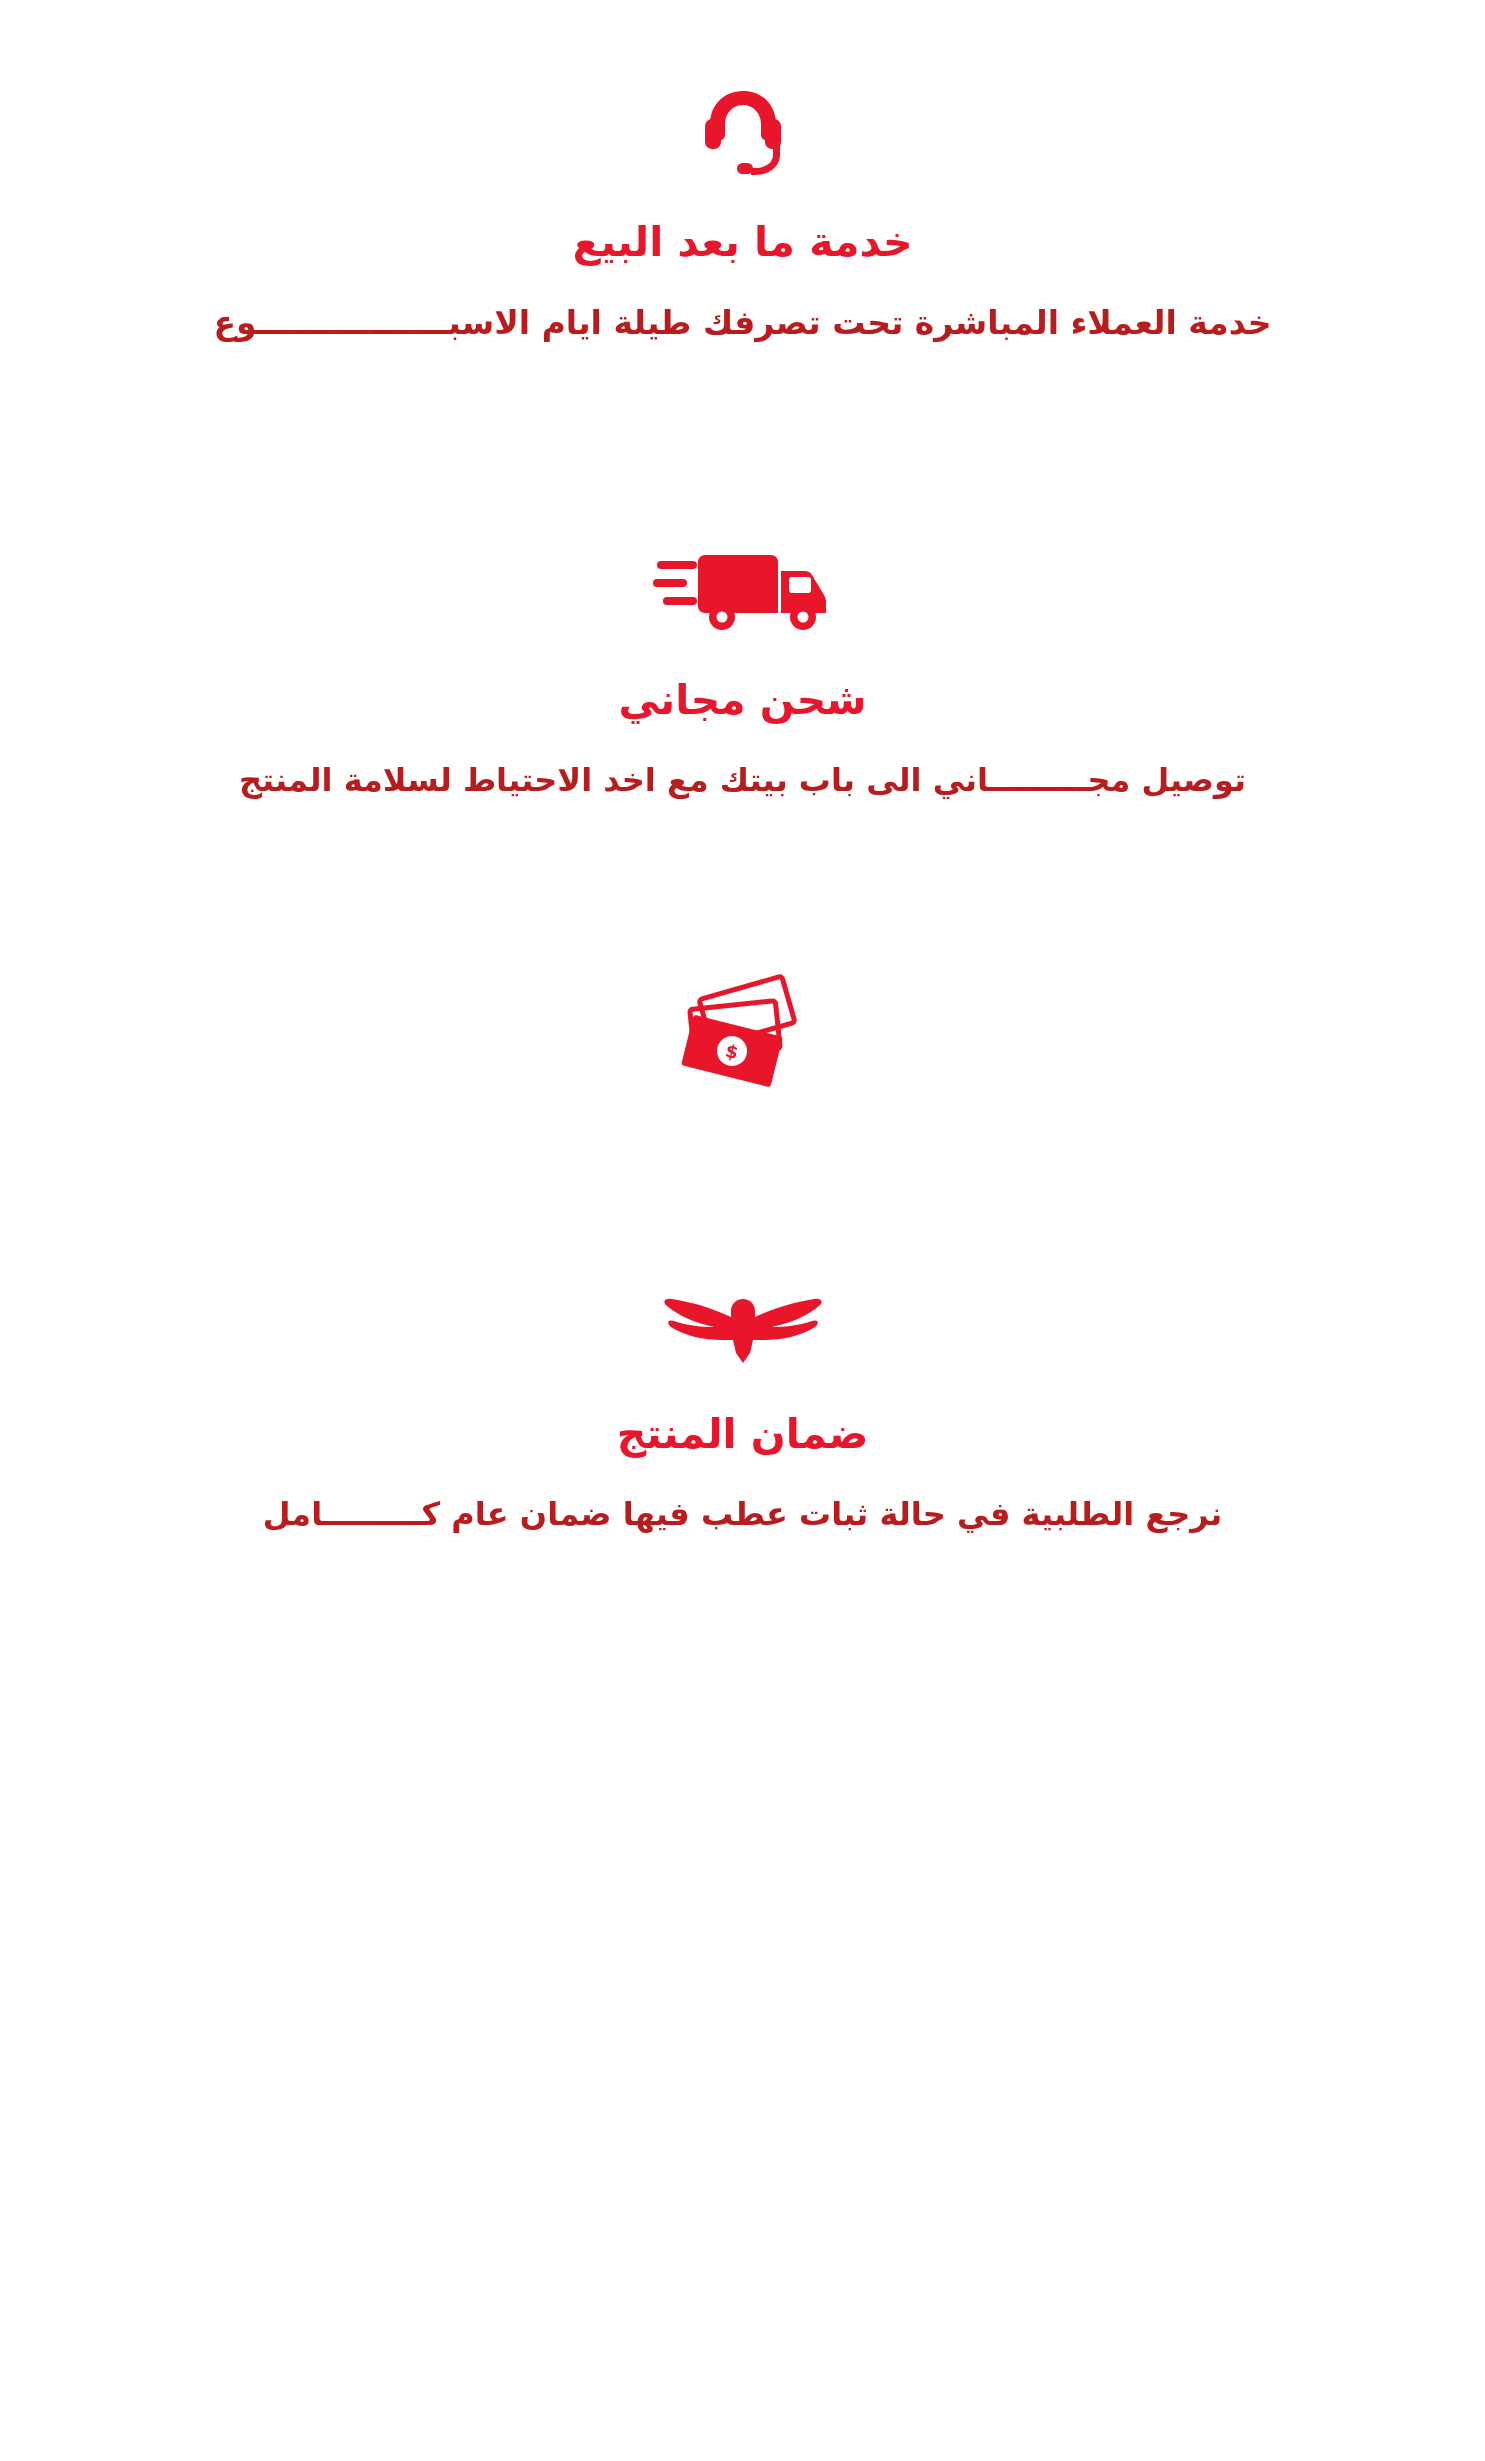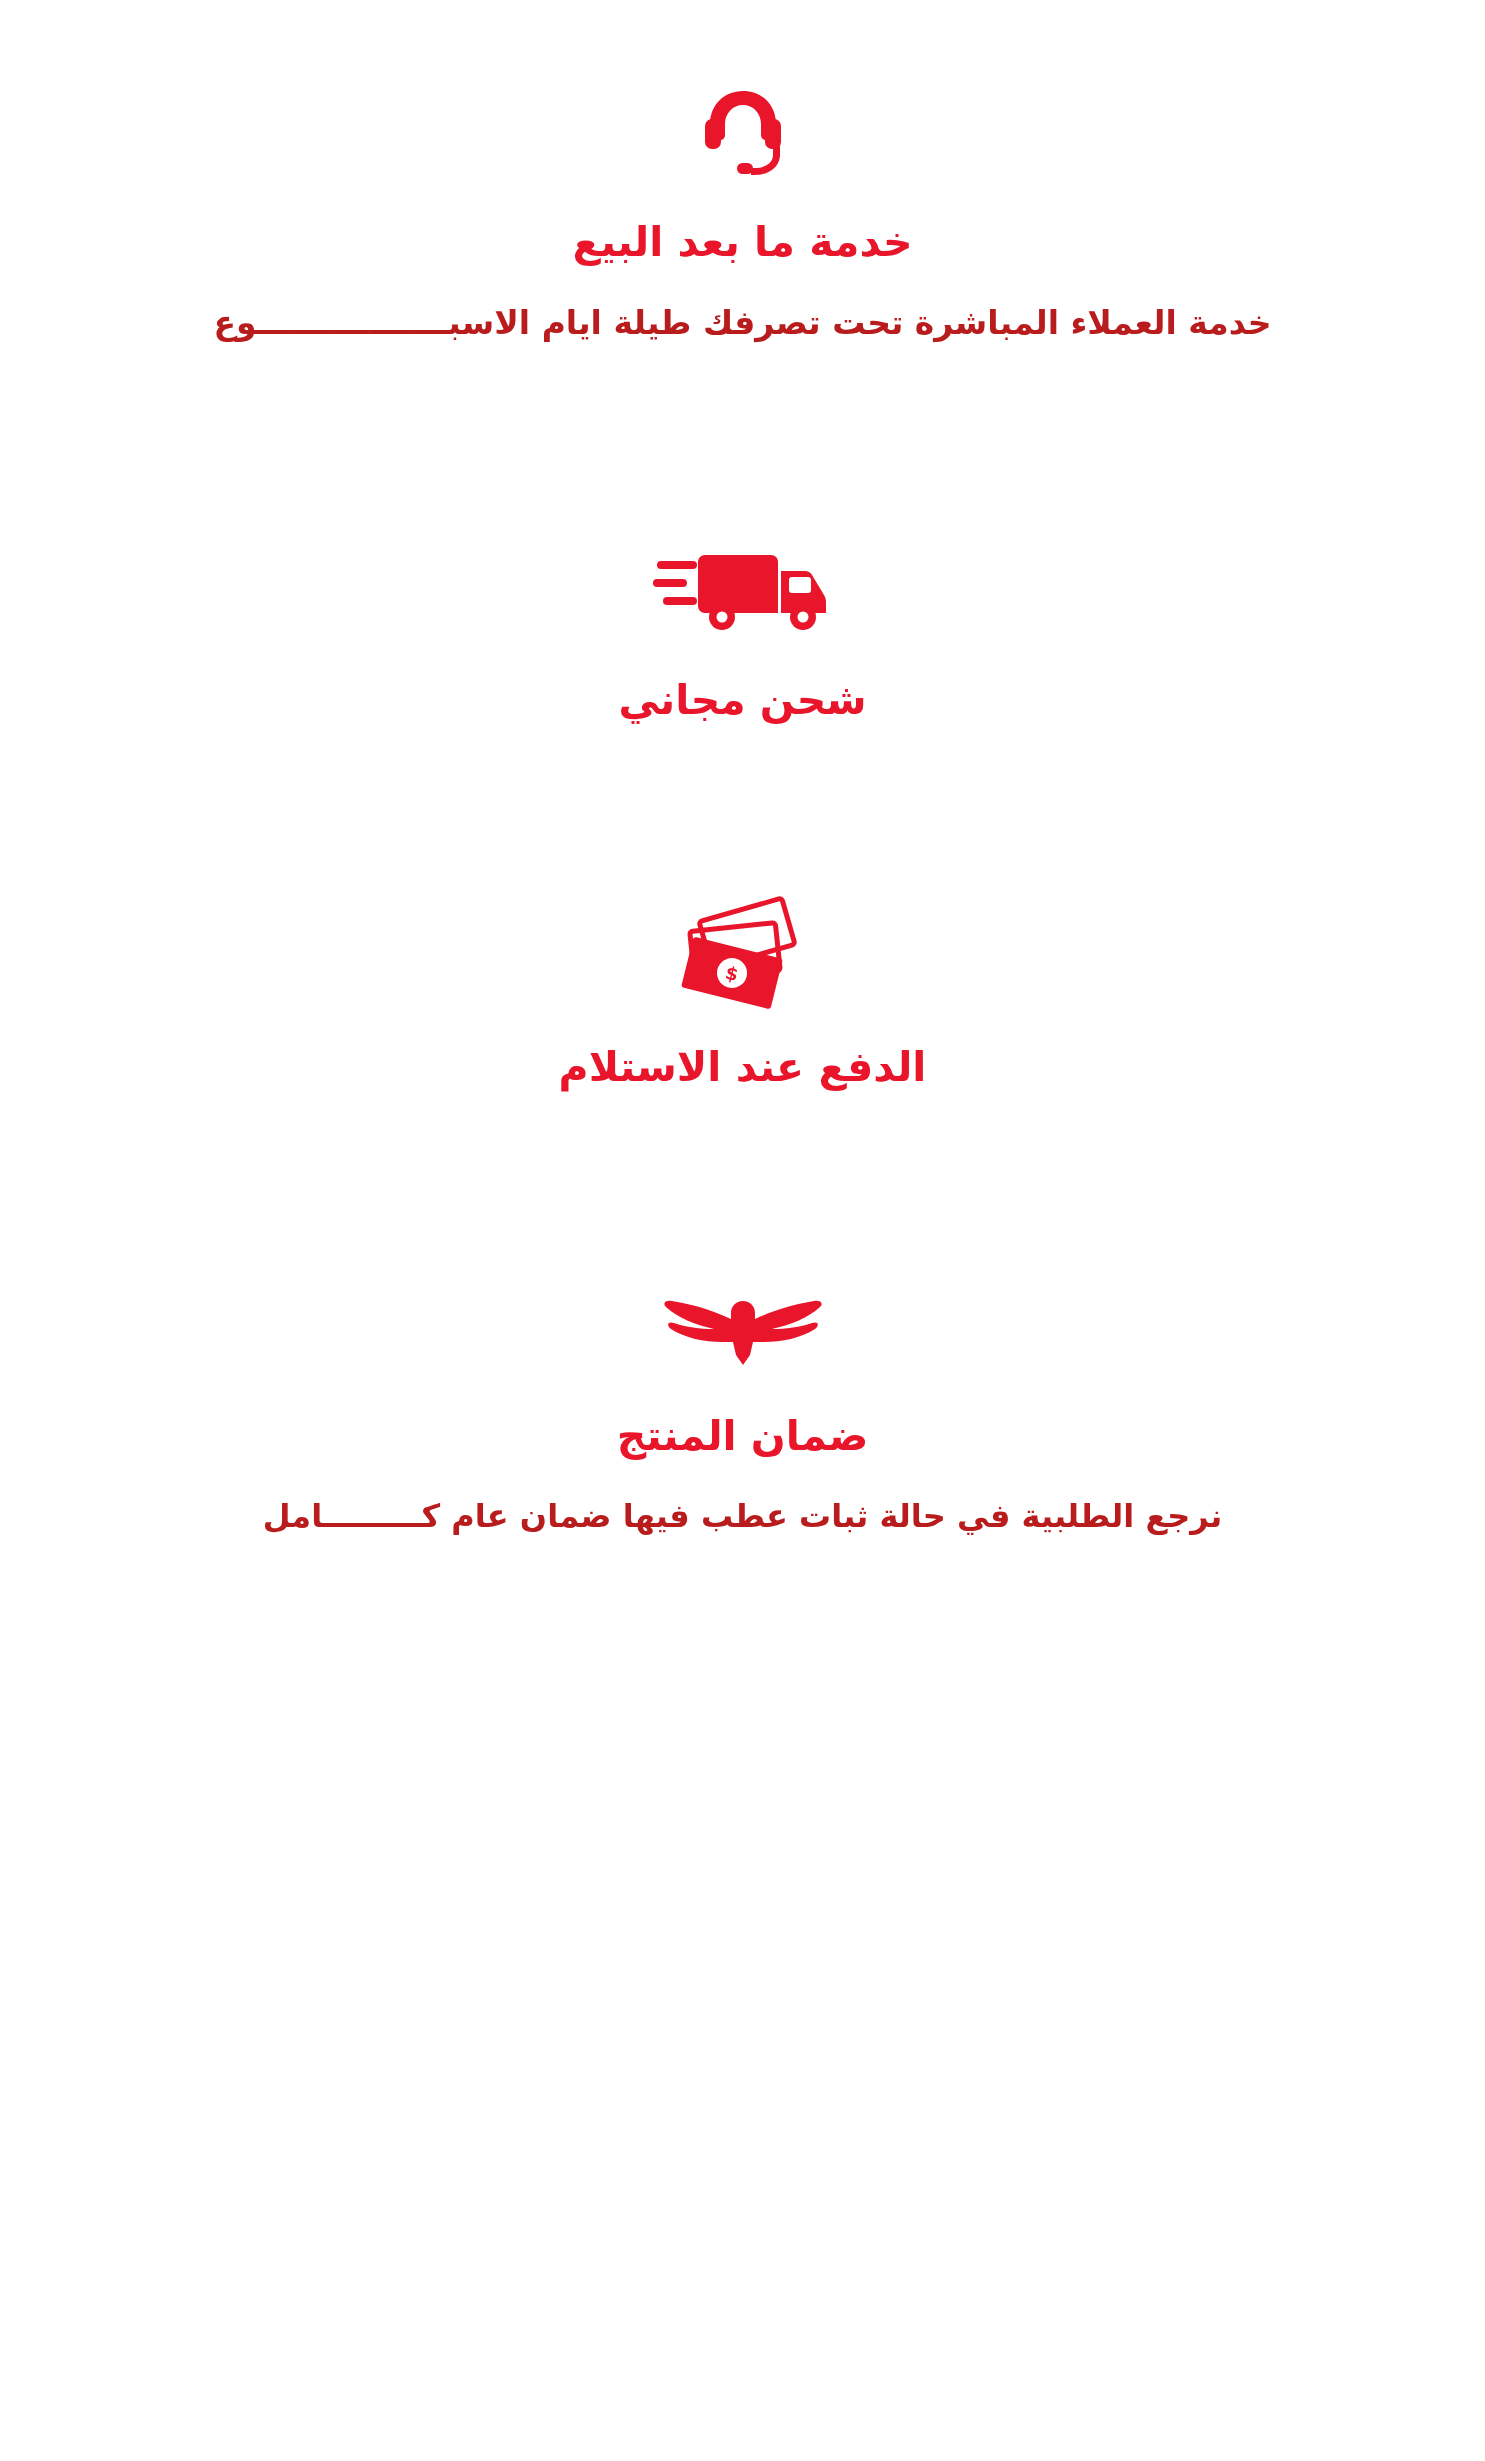--- a/index.html
+++ b/index.html
@@ -101,37 +101,37 @@
           <path d="M128 24 L152 24 C155 24 157 25 159 28 L171 48 C172 50 173 52 173 55 L173 66 L128 66 Z"></path>
           <rect x="136" y="30" width="22" height="16" rx="3" fill="#ffffff"></rect>
           <circle cx="69" cy="70" r="13"></circle>
           <circle cx="69" cy="70" r="5.5" fill="#ffffff"></circle>
           <circle cx="150" cy="70" r="13"></circle>
           <circle cx="150" cy="70" r="5.5" fill="#ffffff"></circle>
         </g>
       </svg>
     </div>
     <div class="feature-title">شحن مجاني</div>
+    <div class="feature-desc desc-2">توصيل مجـــــــــاني الى باب بيتك مع  اخد الاحتياط لسلامة المنتج</div>
   </section>
 
   <section class="feature feature-3">
     <div class="icon-wrap">
       <svg width="150" height="125" viewBox="0 0 150 125" aria-hidden="true">
         <g fill="none" stroke="#e8152b" stroke-width="5">
           <rect x="36" y="14" width="86" height="48" rx="3" transform="rotate(-16 79 38)"></rect>
           <rect x="24" y="32" width="86" height="48" rx="3" transform="rotate(-6 67 56)"></rect>
         </g>
         <g>
           <rect x="18" y="52" width="92" height="52" rx="3" transform="rotate(14 64 78)" fill="#e8152b"></rect>
           <circle cx="64" cy="78" r="15" fill="#ffffff" transform="rotate(14 64 78)"></circle>
           <text x="64" y="85" font-family="DejaVu Sans, sans-serif" font-size="18" font-weight="bold" fill="#e8152b" text-anchor="middle" transform="rotate(14 64 78)">$</text>
         </g>
       </svg>
     </div>
-    <div class="feature-title">الدفع عند الاستلام</div>
   </section>
 
   <section class="feature feature-4">
     <div class="icon-wrap">
       <svg width="190" height="80" viewBox="0 0 190 80" aria-hidden="true">
         <g fill="#e8152b">
           <path d="M95 14 C88 14 83 19 83 26 L83 32 C70 26 50 18 24 14 C18 13 14 16 18 20 C30 31 48 38 66 42 C52 42 38 40 26 36 C20 34 18 38 23 42 C37 51 56 55 74 55 L85 55 L88 68 L95 78 L102 68 L105 55 L116 55 C134 55 153 51 167 42 C172 38 170 34 164 36 C152 40 138 42 124 42 C142 38 160 31 172 20 C176 16 172 13 166 14 C140 18 120 26 107 32 L107 26 C107 19 102 14 95 14 Z"></path>
         </g>
       </svg>
     </div>

